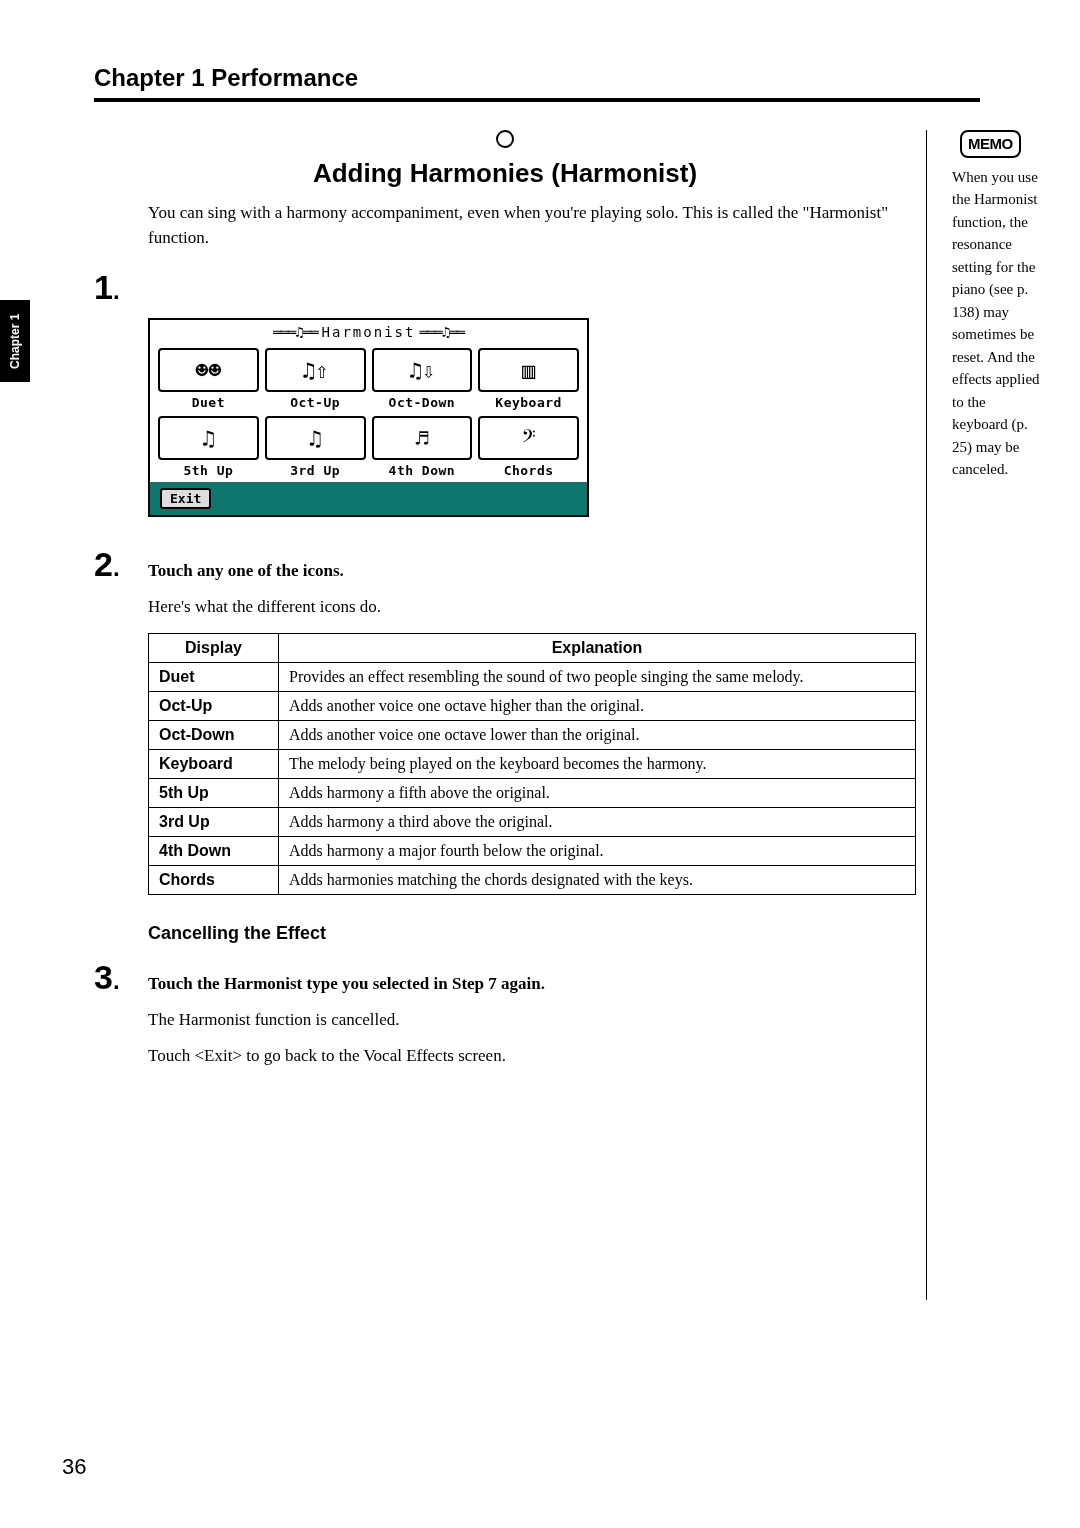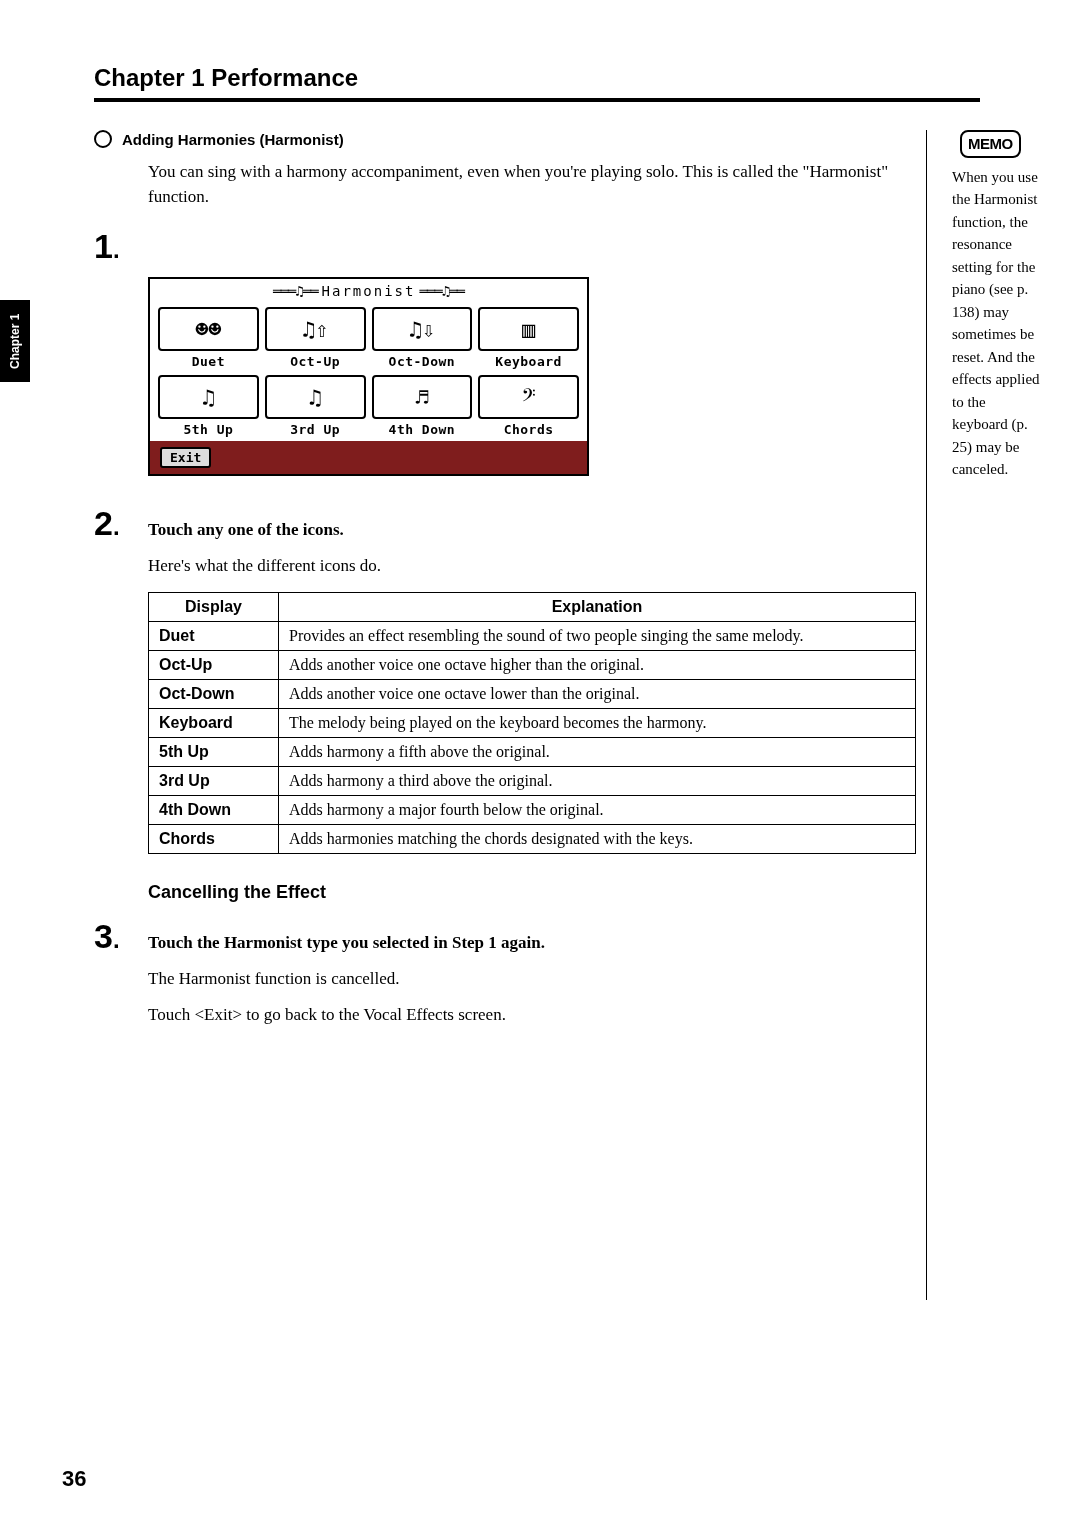--- a/index.html
+++ b/index.html
@@ -60,25 +60,26 @@
       font-weight: bold;
       writing-mode: vertical-rl;
       transform: rotate(180deg);
       display: flex;
       align-items: center;
       justify-content: center;
     }
     .subhead {
       font-family: Arial, Helvetica, sans-serif;
       font-weight: bold;
-      font-size: 15px;
+      font-size: 26px;
       margin-bottom: 12px;
       display: flex;
       align-items: center;
       gap: 10px;
+      flex-direction: column;
     }
     .subhead .circle {
       display: inline-block;
       width: 18px;
       height: 18px;
       border: 2px solid #000;
       border-radius: 50%;
     }
     .body-text {
       font-size: 17px;
@@ -144,21 +145,21 @@
       justify-content: center;
       font-size: 22px;
     }
     .icon-label {
       font-size: 13px;
       font-weight: bold;
       letter-spacing: 0.5px;
     }
     .exit-row {
       padding: 6px 10px;
-      background: #7f1d1d;
+      background: #0f766e;
     }
     .exit-btn {
       display: inline-block;
       border: 2px solid #000;
       background: #ddd;
       padding: 1px 8px;
       font-size: 13px;
       font-weight: bold;
       border-radius: 3px;
     }
@@ -204,24 +205,24 @@
       font-size: 15px;
       border: 2px solid #000;
       border-radius: 8px;
       padding: 1px 6px 0 6px;
       margin-bottom: 8px;
       letter-spacing: -0.5px;
       margin-left: 8px;
     }
     .page-num {
       position: absolute;
-      bottom: 36px;
+      bottom: 48px;
       left: 62px;
       font-family: Arial, sans-serif;
-      font-weight: bold;
+      font-weight: normal;
       font-size: 22px;
     }
   </style>
 </head>
 <body>
 
 <div class="chapter-title">Chapter 1 Performance</div>
 <hr class="title-rule">
 
 <div class="side-tab">Chapter 1</div>
@@ -323,21 +324,21 @@
             <td class="name">Chords</td>
             <td>Adds harmonies matching the chords designated with the keys.</td>
           </tr>
     </tbody>
       </table>
 
     <div class="cancel-head">Cancelling the Effect</div>
 
     <div class="step">
       <div class="step-num"><span>3</span><span class="dot">.</span></div>
-      <div class="step-text">Touch the Harmonist type you selected in Step 1 again.</div>
+      <div class="step-text">Touch the Harmonist type you selected in Step 7 again.</div>
     </div>
     <p class="after-step">The Harmonist function is cancelled.</p>
     <p class="after-step">Touch &lt;Exit&gt; to go back to the Vocal Effects screen.</p>
 
   </div>
 
   <div class="divider-col"></div>
 
   <div class="side-col">
     <div class="memo-icon">MEMO</div>

